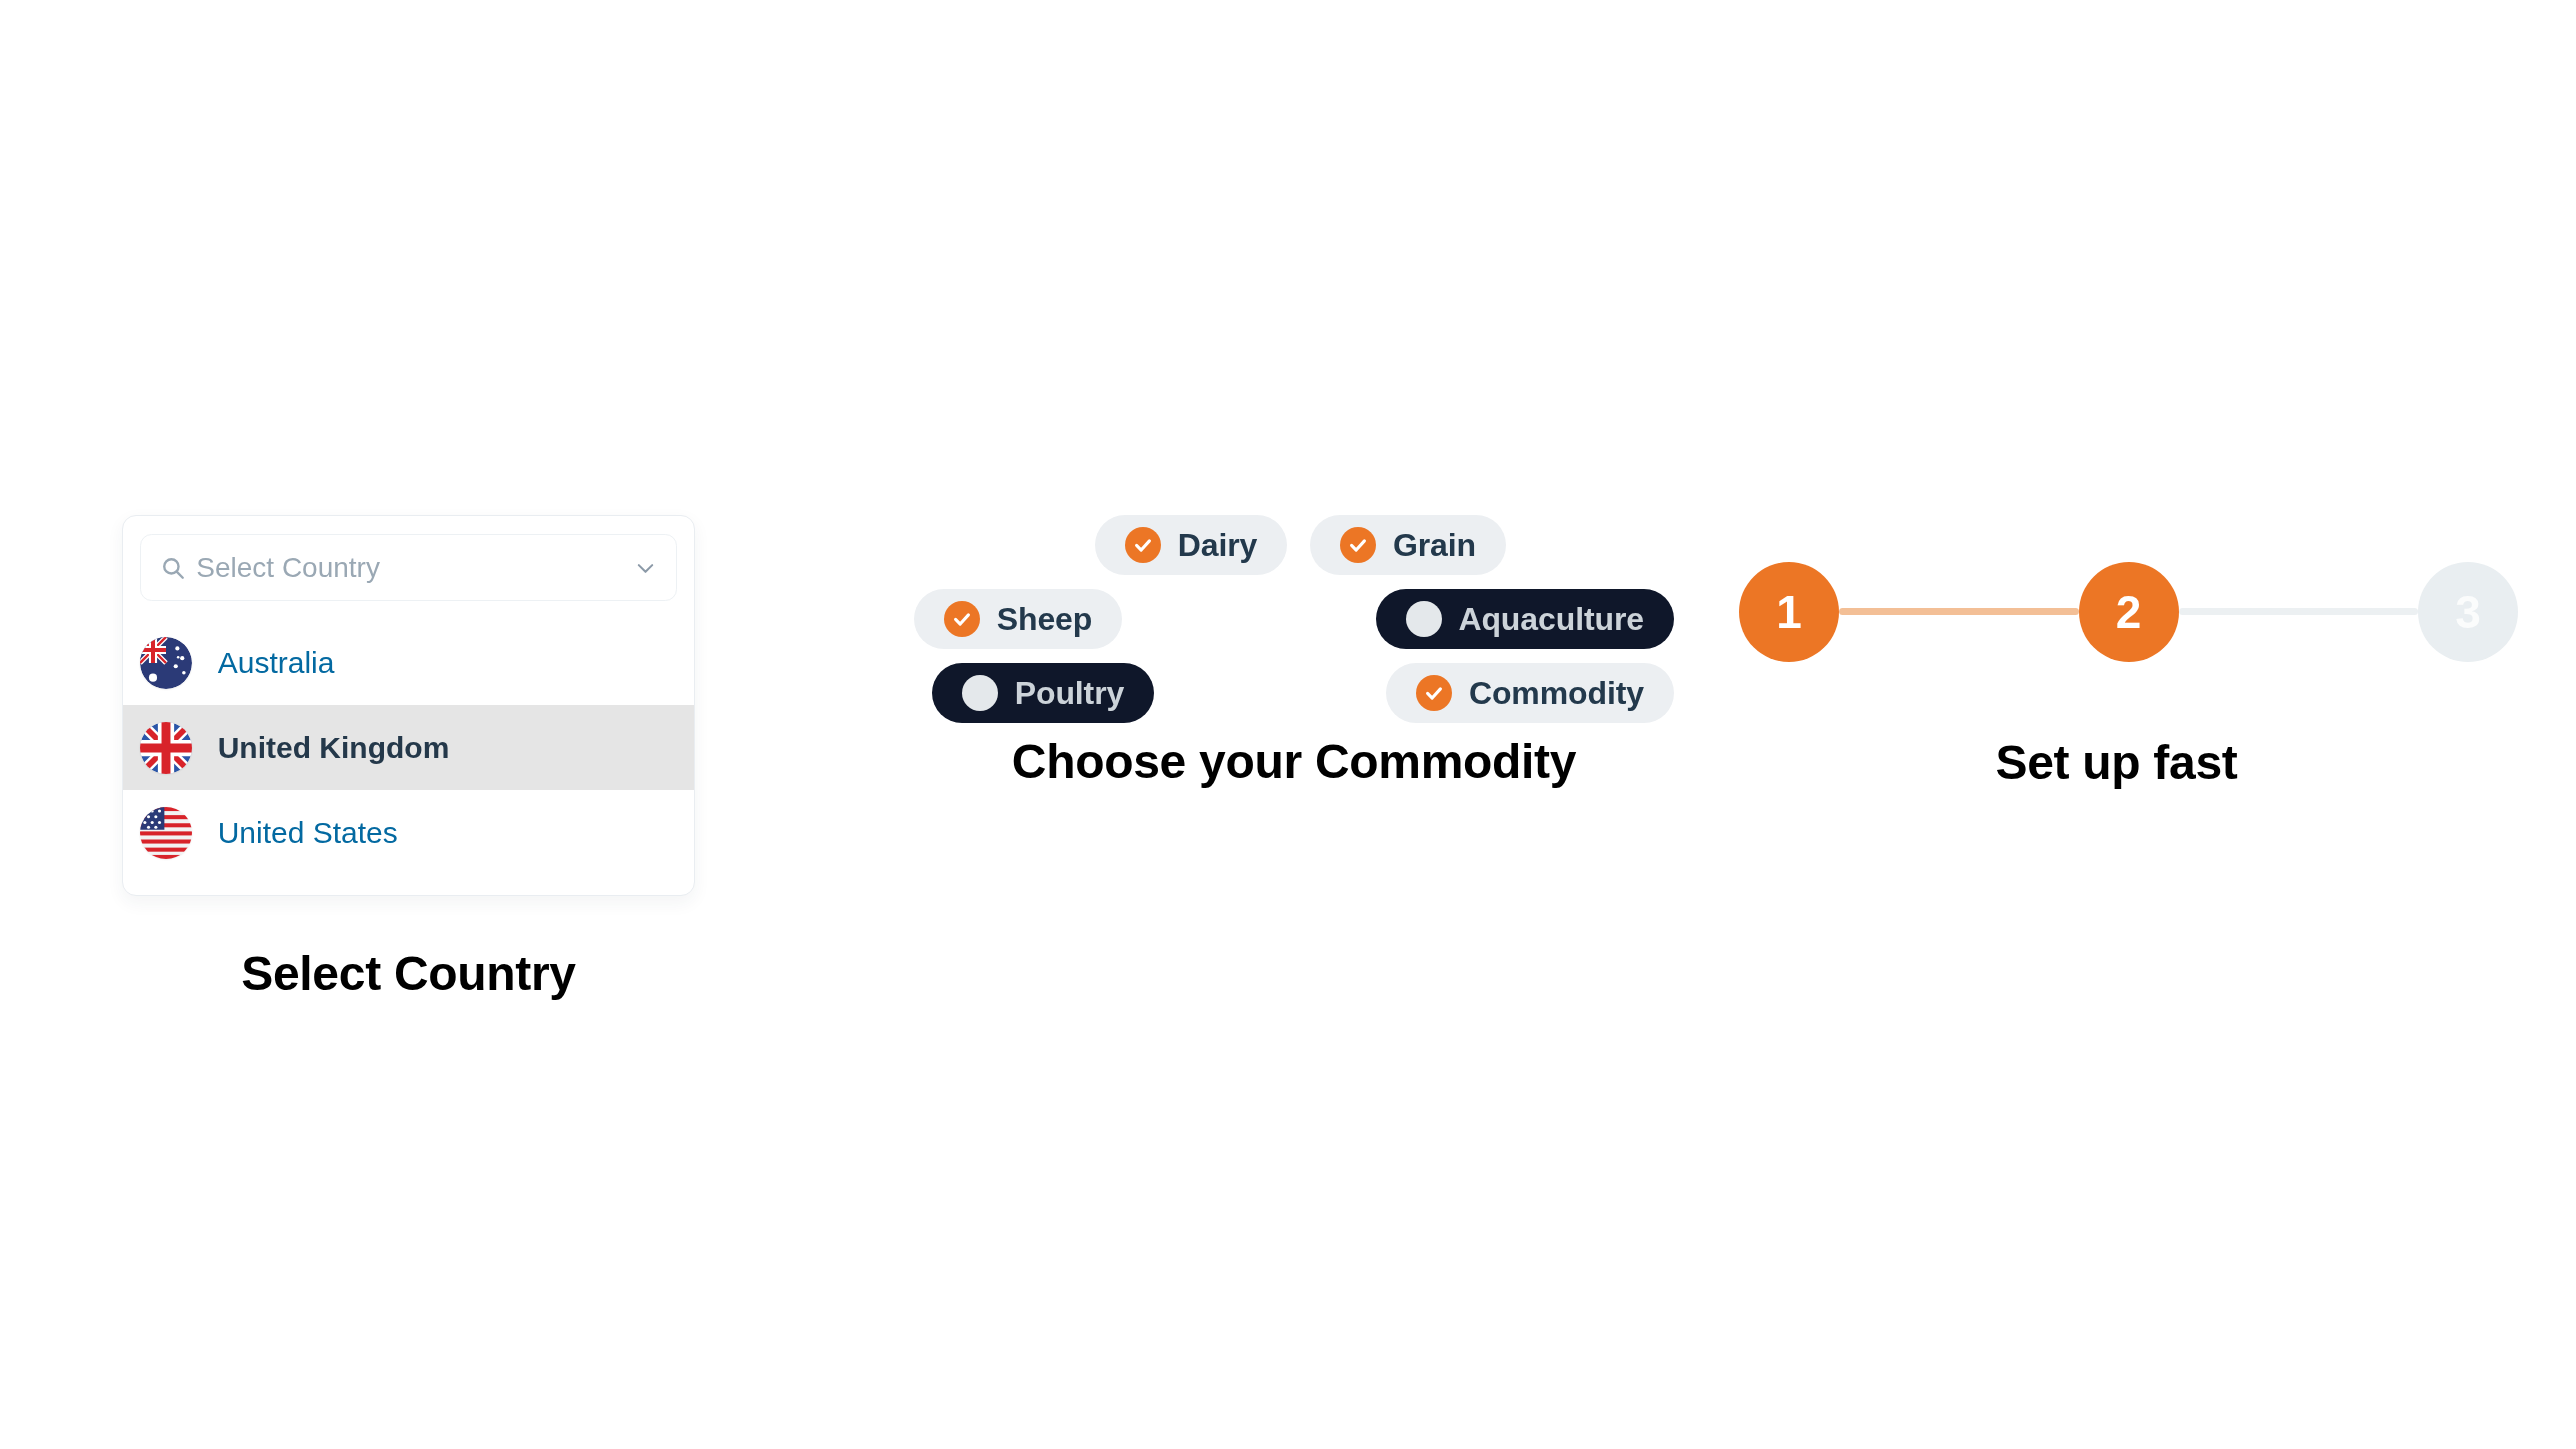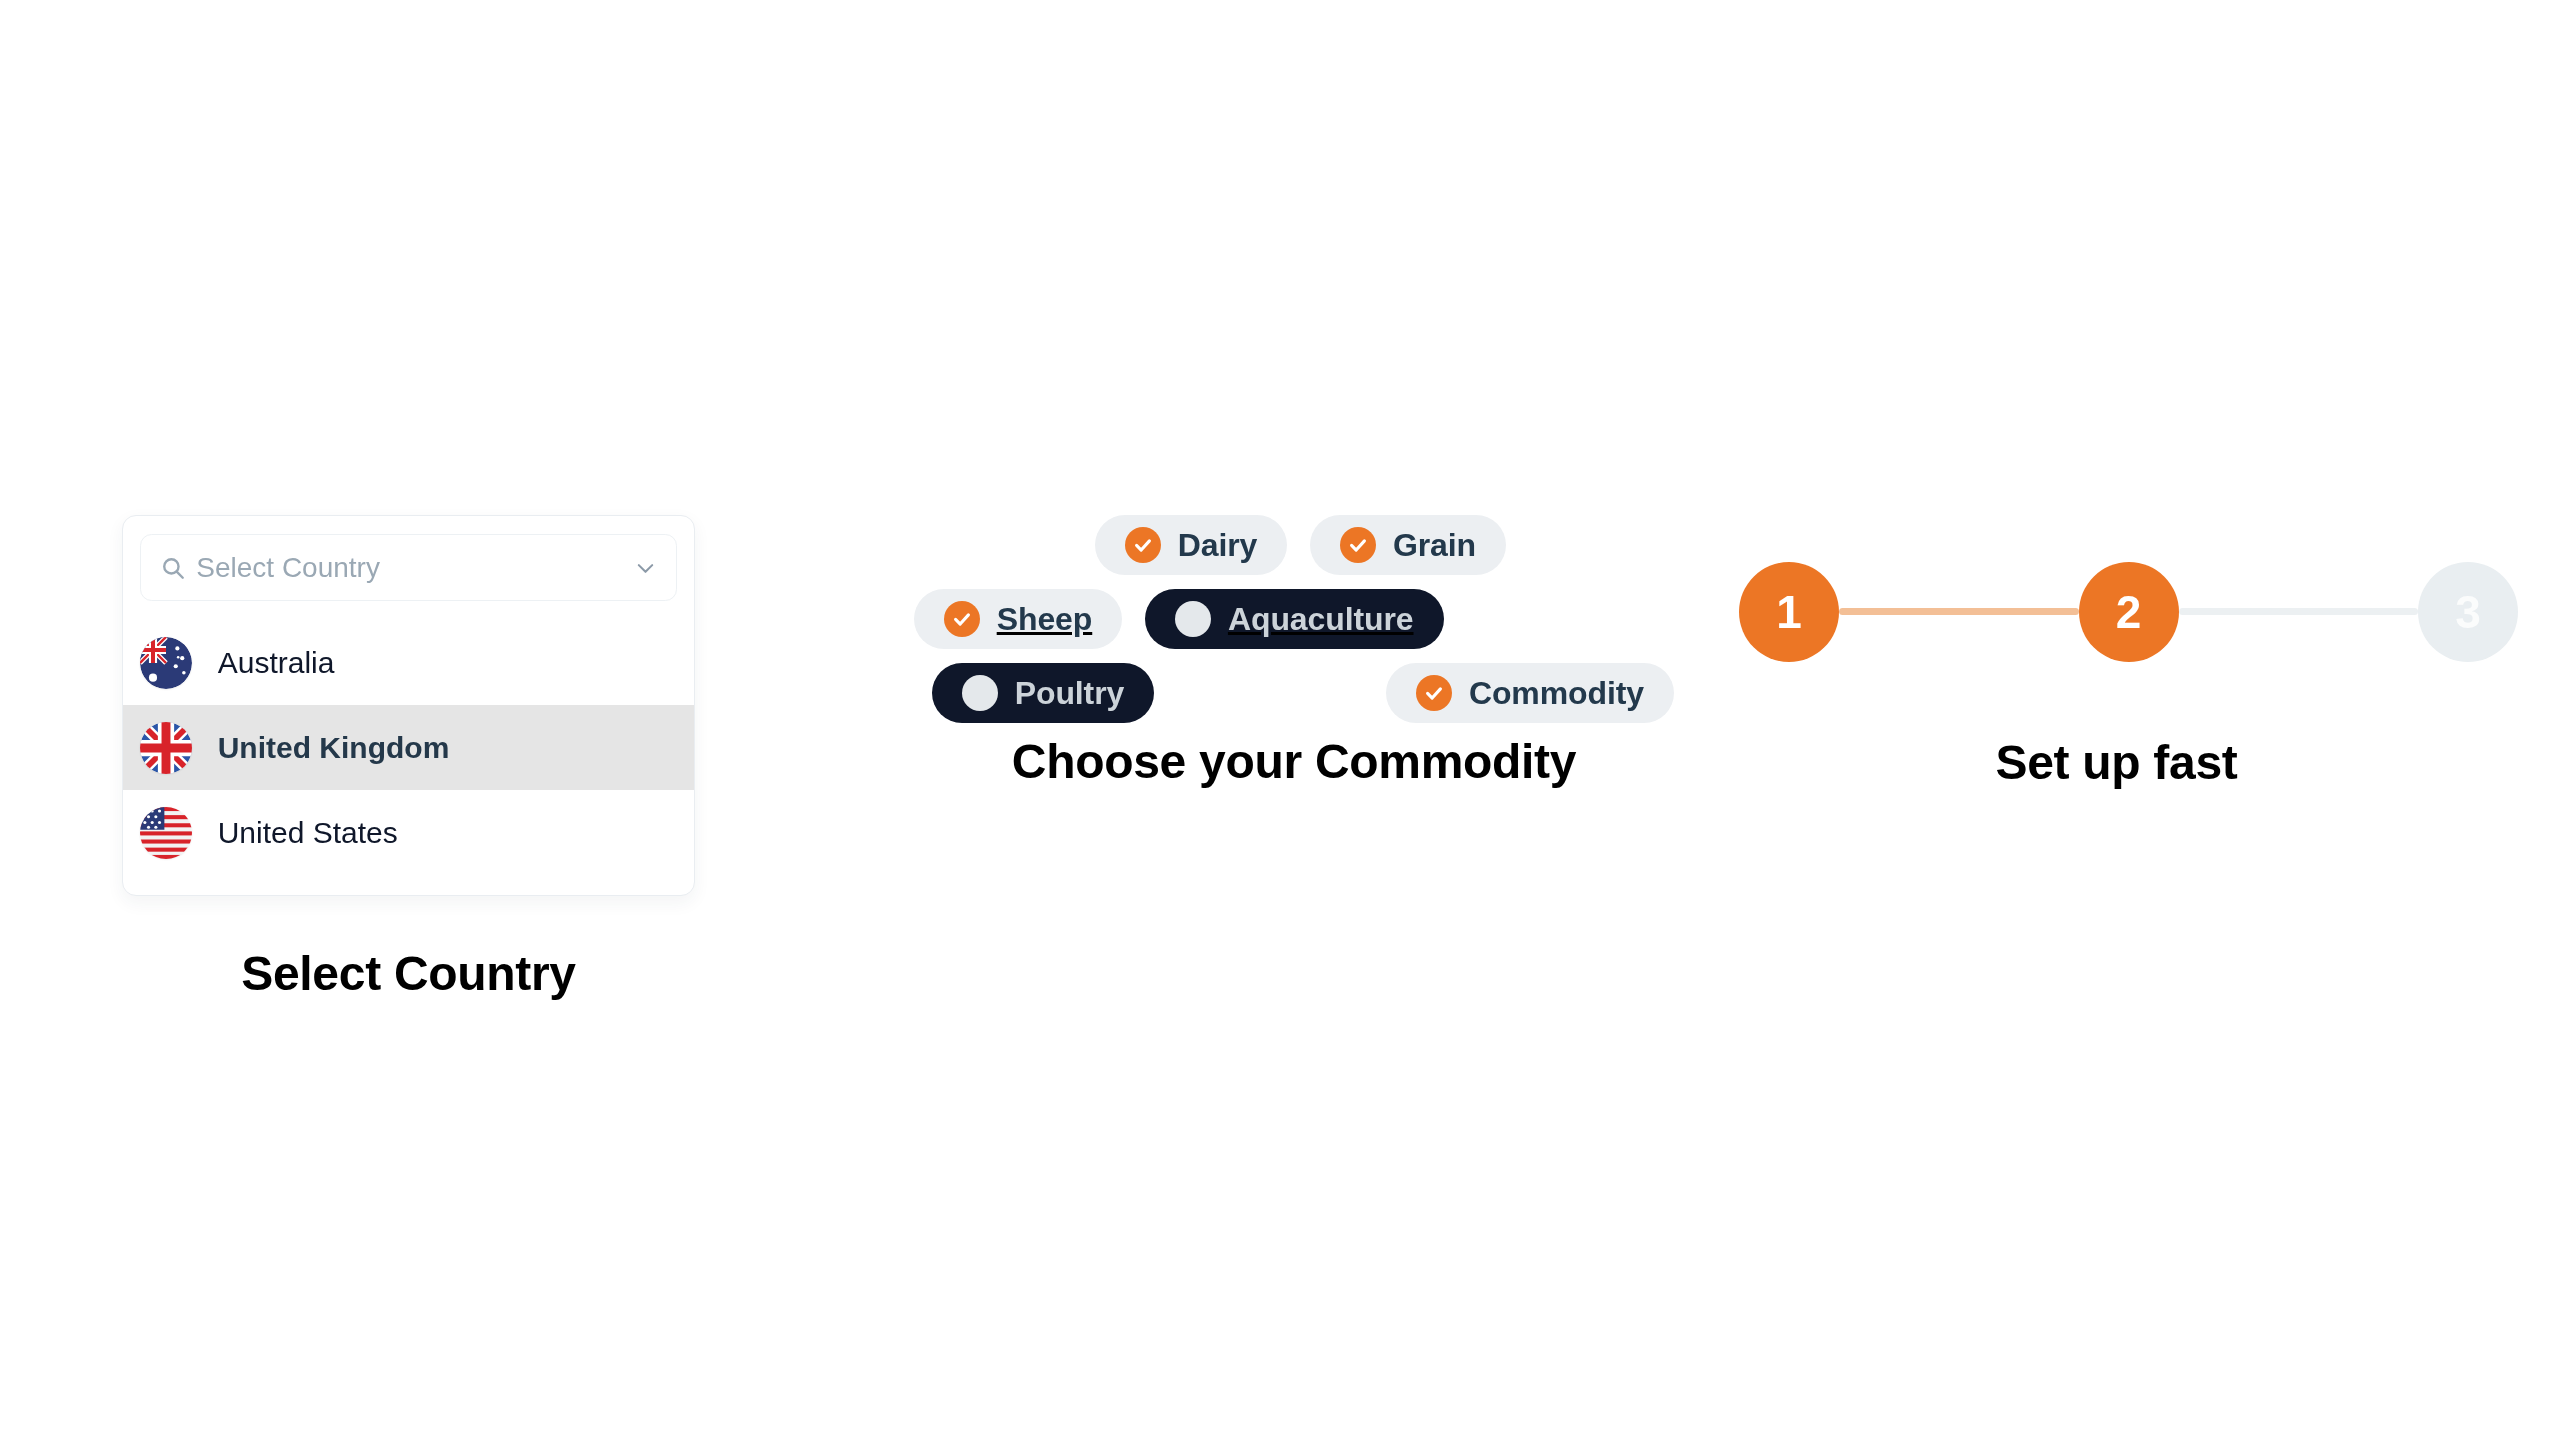--- a/index.html
+++ b/index.html
@@ -118,21 +118,21 @@
     overflow: hidden;
     flex: none;
     margin-right: 26px;
     position: relative;
     box-shadow: 0 0.6px 1.9px rgba(0,0,0,0.10);
   }
   .flag svg { display: block; width: 100%; height: 100%; }
 
   .country-name {
     font-size: 30px;
-    color: #0f172a;
+    color: #0369a1;
     font-weight: normal;
     white-space: nowrap;
   }
   .country-row.is-selected .country-name {
     color: #24384a;
     font-weight: bold;
   }
 
   #panel-country .panel-caption { margin-top: 50px; }
 
@@ -148,21 +148,21 @@
     display: flex;
     flex-direction: column;
     gap: 14px;
   }
 
   .chip-row {
     display: flex;
     gap: 23px;
   }
   .chip-row.row-a { justify-content: center; padding-left: 13px; }
-  .chip-row.row-b { justify-content: flex-start; padding-left: 0px; text-decoration: underline; }
+  .chip-row.row-b { justify-content: space-between; padding-left: 0px; }
   .chip-row.row-c { justify-content: space-between; padding-left: 18px; }
 
   .chip {
     display: inline-flex;
     align-items: center;
     height: 60px;
     padding: 0 30px;
     border-radius: 35px;
     background: #eceff2;
     white-space: nowrap;

